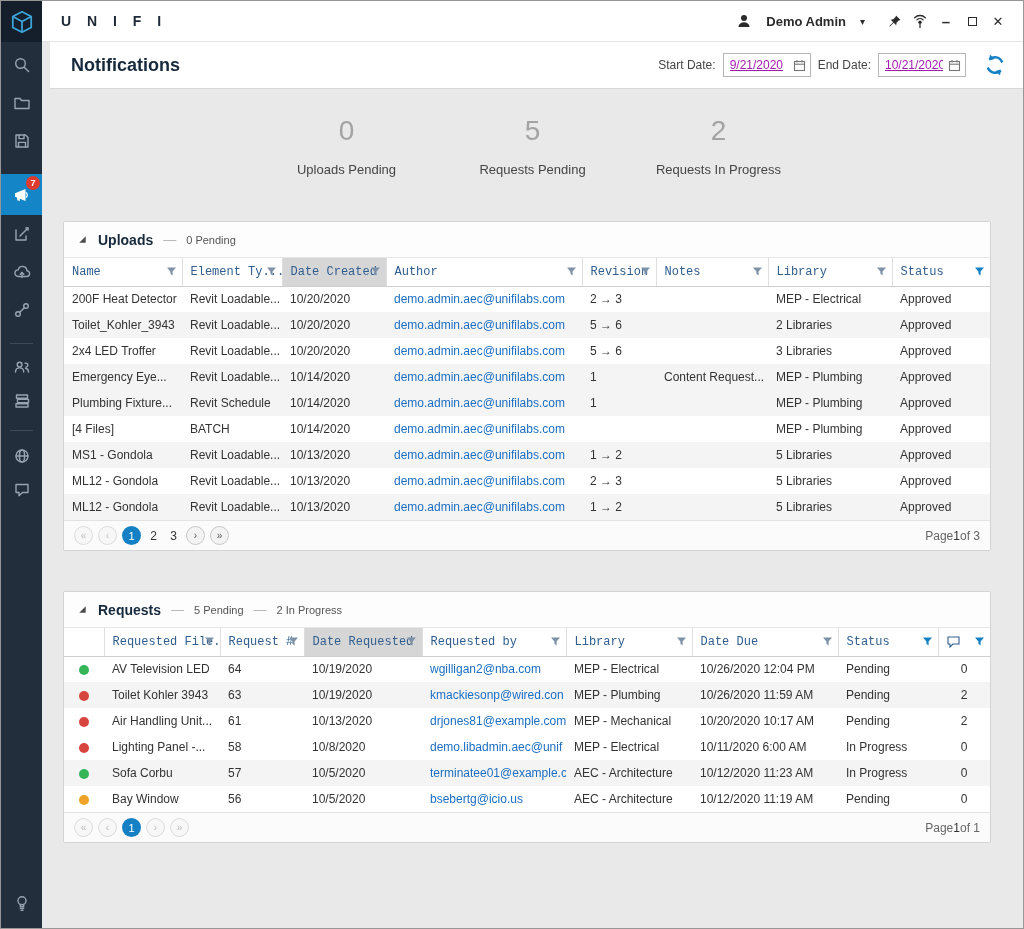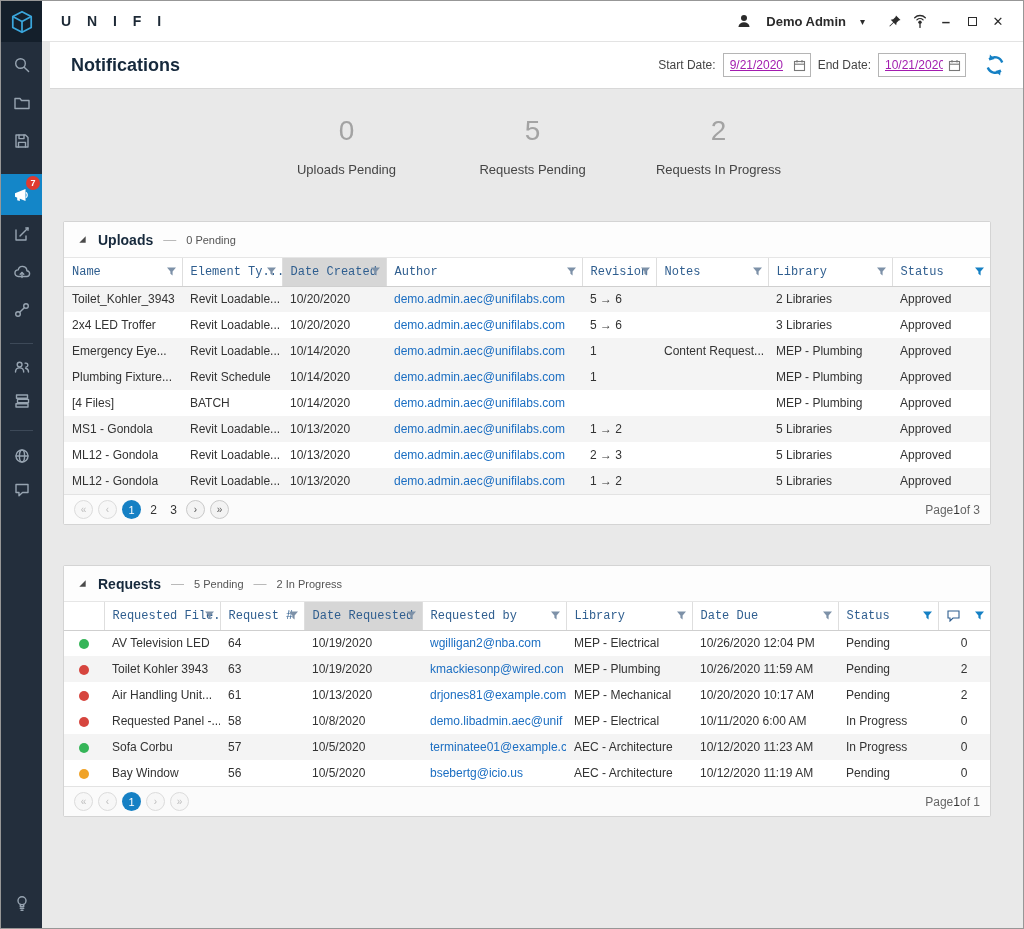--- a/index.html
+++ b/index.html
@@ -329,20 +329,30 @@
                 </svg></th>
             <th><span>Library</span><svg class="funnel" width="11" height="11" viewBox="0 0 11 11">
                   <path d="M1 1.5h9L6.6 5.4v4.2L4.4 7.8V5.4z"></path>
                 </svg></th>
             <th><span>Status</span><svg class="funnel active" width="11" height="11" viewBox="0 0 11 11">
                   <path d="M1 1.5h9L6.6 5.4v4.2L4.4 7.8V5.4z"></path>
                 </svg></th>
           </tr>
         </thead>
         <tbody>
+  <tr>
+    <td>200F Heat Detector</td>
+    <td>Revit Loadable...</td>
+    <td>10/20/2020</td>
+    <td class="email">demo.admin.aec@unifilabs.com</td>
+    <td>2 → 3</td>
+    <td></td>
+    <td>MEP - Electrical</td>
+    <td>Approved</td>
+  </tr>
 
   <tr class="alt">
     <td>Toilet_Kohler_3943</td>
     <td>Revit Loadable...</td>
     <td>10/20/2020</td>
     <td class="email">demo.admin.aec@unifilabs.com</td>
     <td>5 → 6</td>
     <td></td>
     <td>2 Libraries</td>
     <td>Approved</td>
@@ -533,21 +543,21 @@
     <td class="email">drjones81@example.com</td>
     <td>MEP - Mechanical</td>
     <td>10/20/2020 10:17 AM</td>
     <td>Pending</td>
     <td class="c-count">2</td>
   </tr>
 
 
   <tr>
     <td class="c-dot"><span class="dot red"></span></td>
-    <td>Requested Panel -...</td>
+    <td>Lighting Panel -...</td>
     <td>58</td>
     <td>10/8/2020</td>
     <td class="email">demo.libadmin.aec@unif</td>
     <td>MEP - Electrical</td>
     <td>10/11/2020 6:00 AM</td>
     <td>In Progress</td>
     <td class="c-count">0</td>
   </tr>
 
   <tr class="alt">

